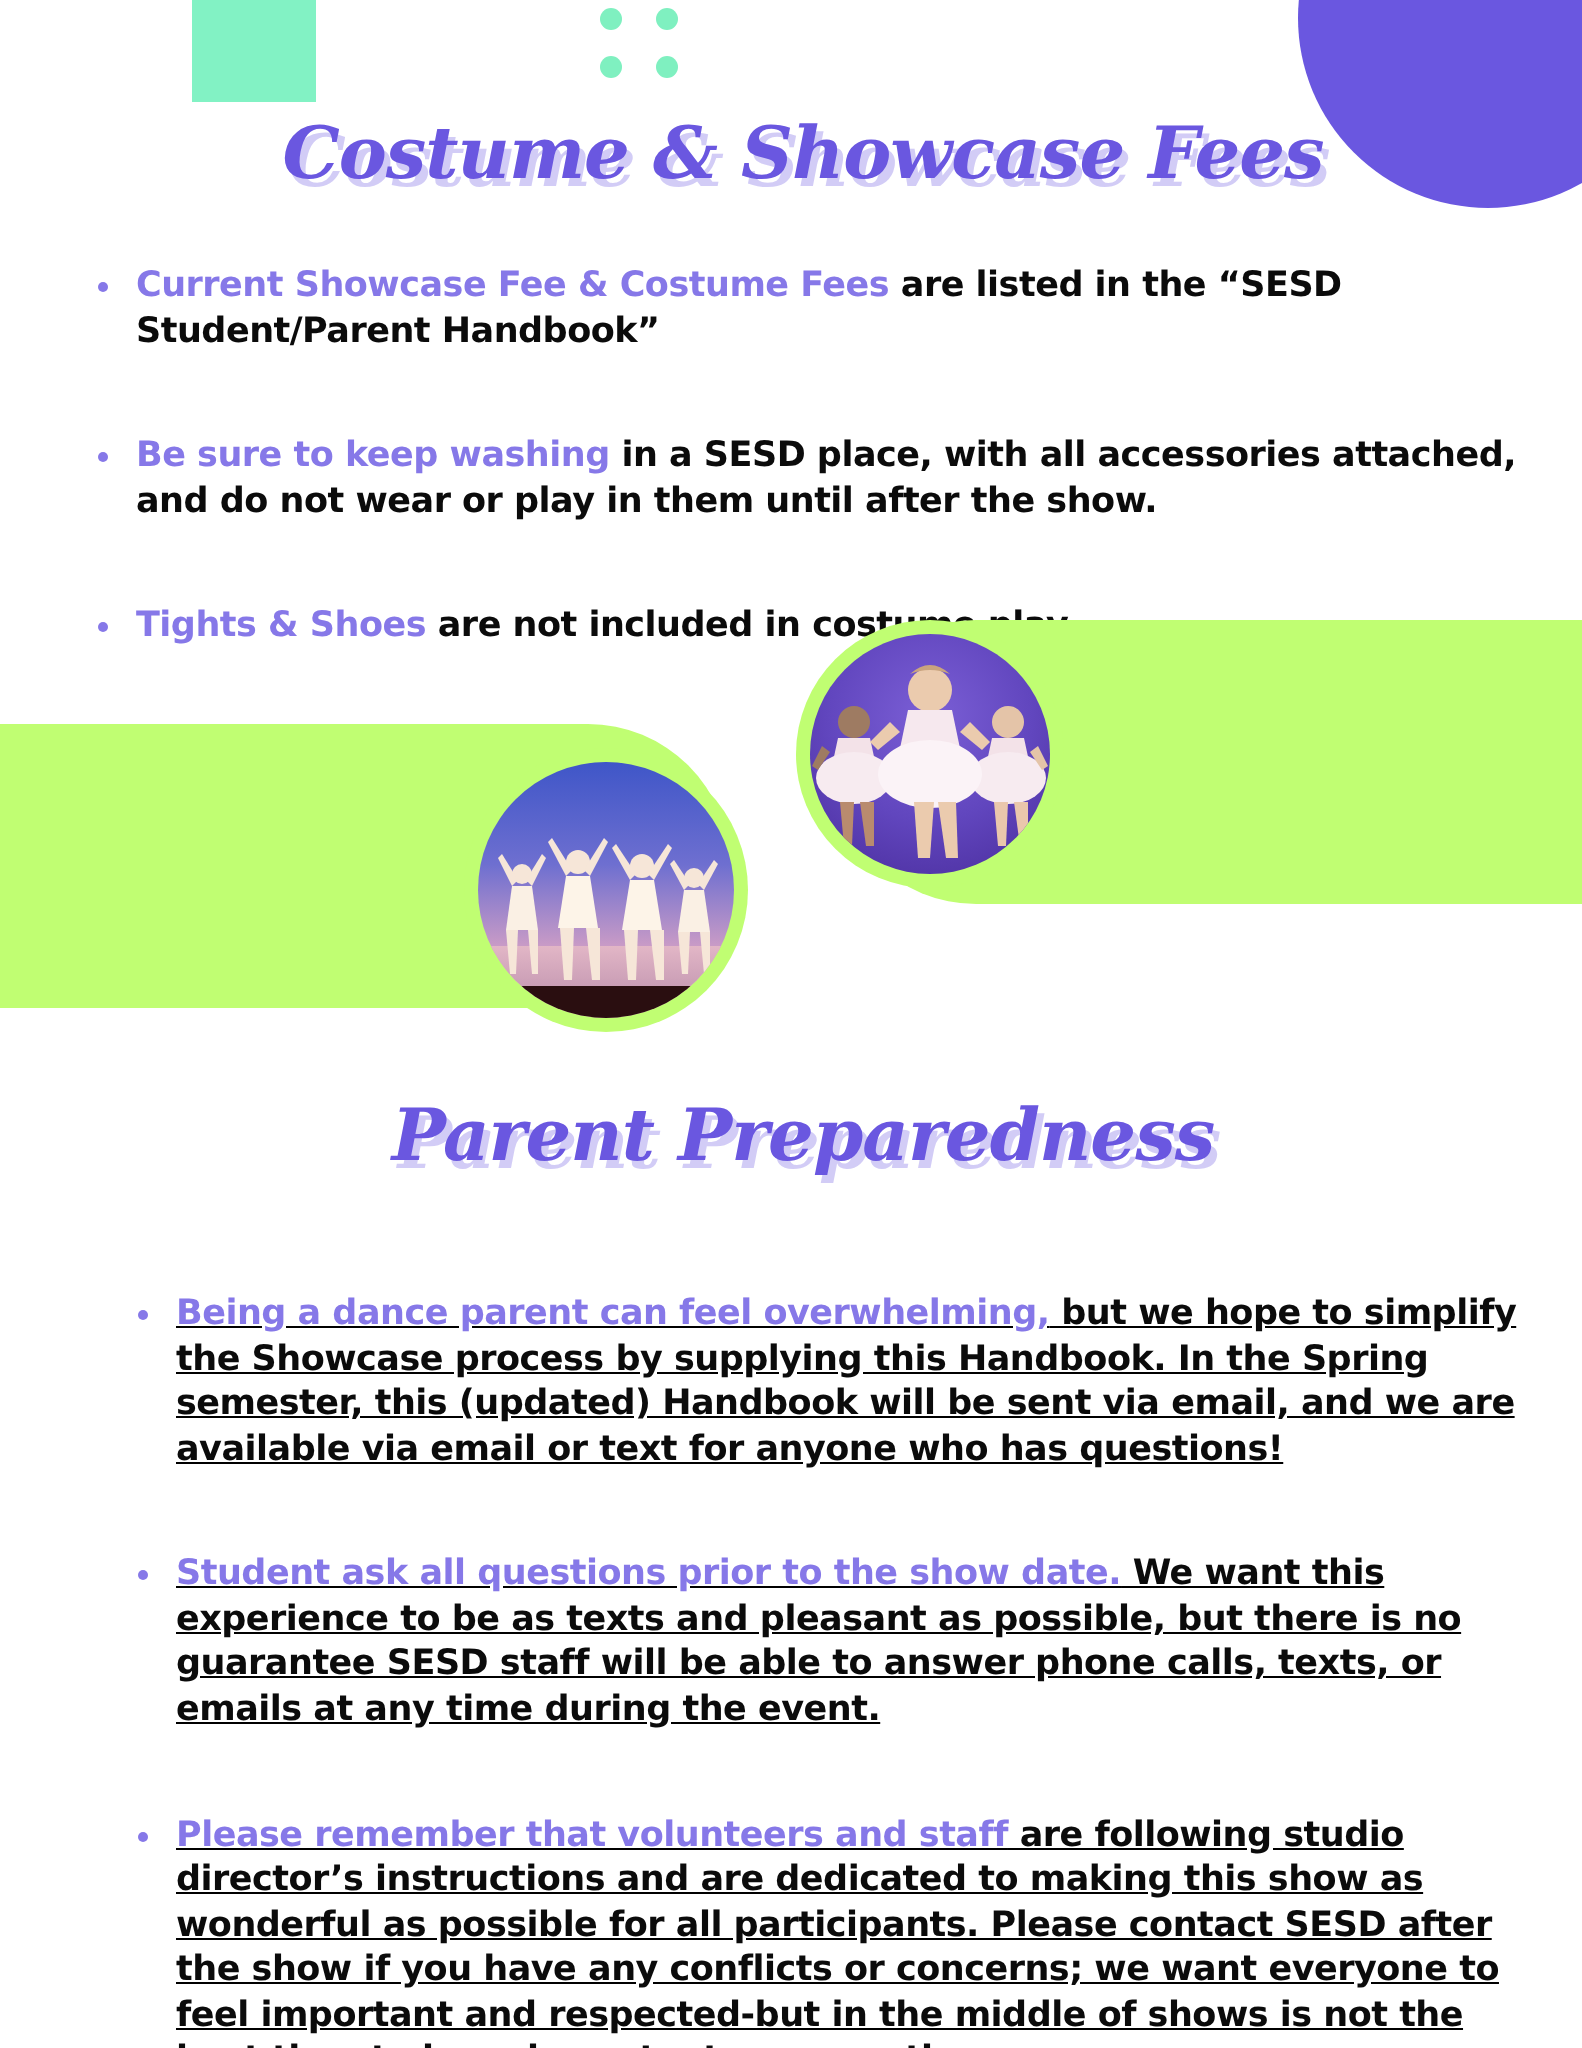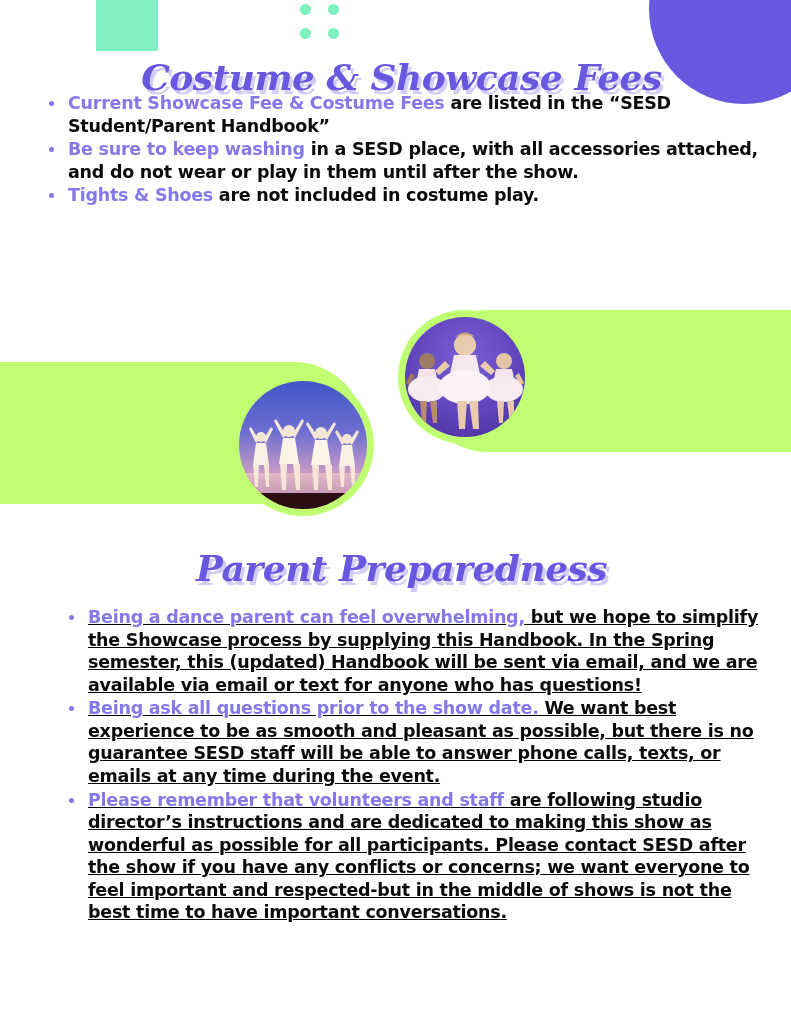--- a/index.html
+++ b/index.html
@@ -92,20 +92,21 @@
   .list li {
     position: relative;
     padding-left: 26px;
     margin-bottom: 1px;
     font-family: "DejaVu Sans", sans-serif;
     font-size: 17.5px;
     font-weight: bold;
     line-height: 1.29;
     color: #0b0b0b;
     letter-spacing: -0.25px;
+    margin-top: 40px;
   }
   .list li::before {
     content: "";
     position: absolute;
     left: 7px;
     top: 9px;
     width: 5px;
     height: 5px;
     border-radius: 50%;
     background: #8678E8;
@@ -305,18 +306,18 @@
 
 </div>
 
 <h1 class="title" id="title-parent">Parent Preparedness</h1>
 
 <ul class="list" id="list-parent">
   <li>
     <span class="hl">Being a dance parent can feel overwhelming,</span><span> but we hope to simplify the Showcase process by supplying this Handbook. In the Spring semester, this (updated) Handbook will be sent via email, and we are available via email or text for anyone who has questions!</span>
   </li>
   <li>
-    <span class="hl">Being ask all questions prior to the show date.</span><span> We want best experience to be as smooth and pleasant as possible, but there is no guarantee SESD staff will be able to answer phone calls, texts, or emails at any time during the event.</span>
+    <span class="hl">Student ask all questions prior to the show date.</span><span> We want this experience to be as texts and pleasant as possible, but there is no guarantee SESD staff will be able to answer phone calls, texts, or emails at any time during the event.</span>
   </li>
   <li>
     <span class="hl">Please remember that volunteers and staff</span><span> are following studio director’s instructions and are dedicated to making this show as wonderful as possible for all participants. Please contact SESD after the show if you have any conflicts or concerns; we want everyone to feel important and respected-but in the middle of shows is not the best time to have important conversations.</span>
   </li>
 </ul>
 
 </body></html>

